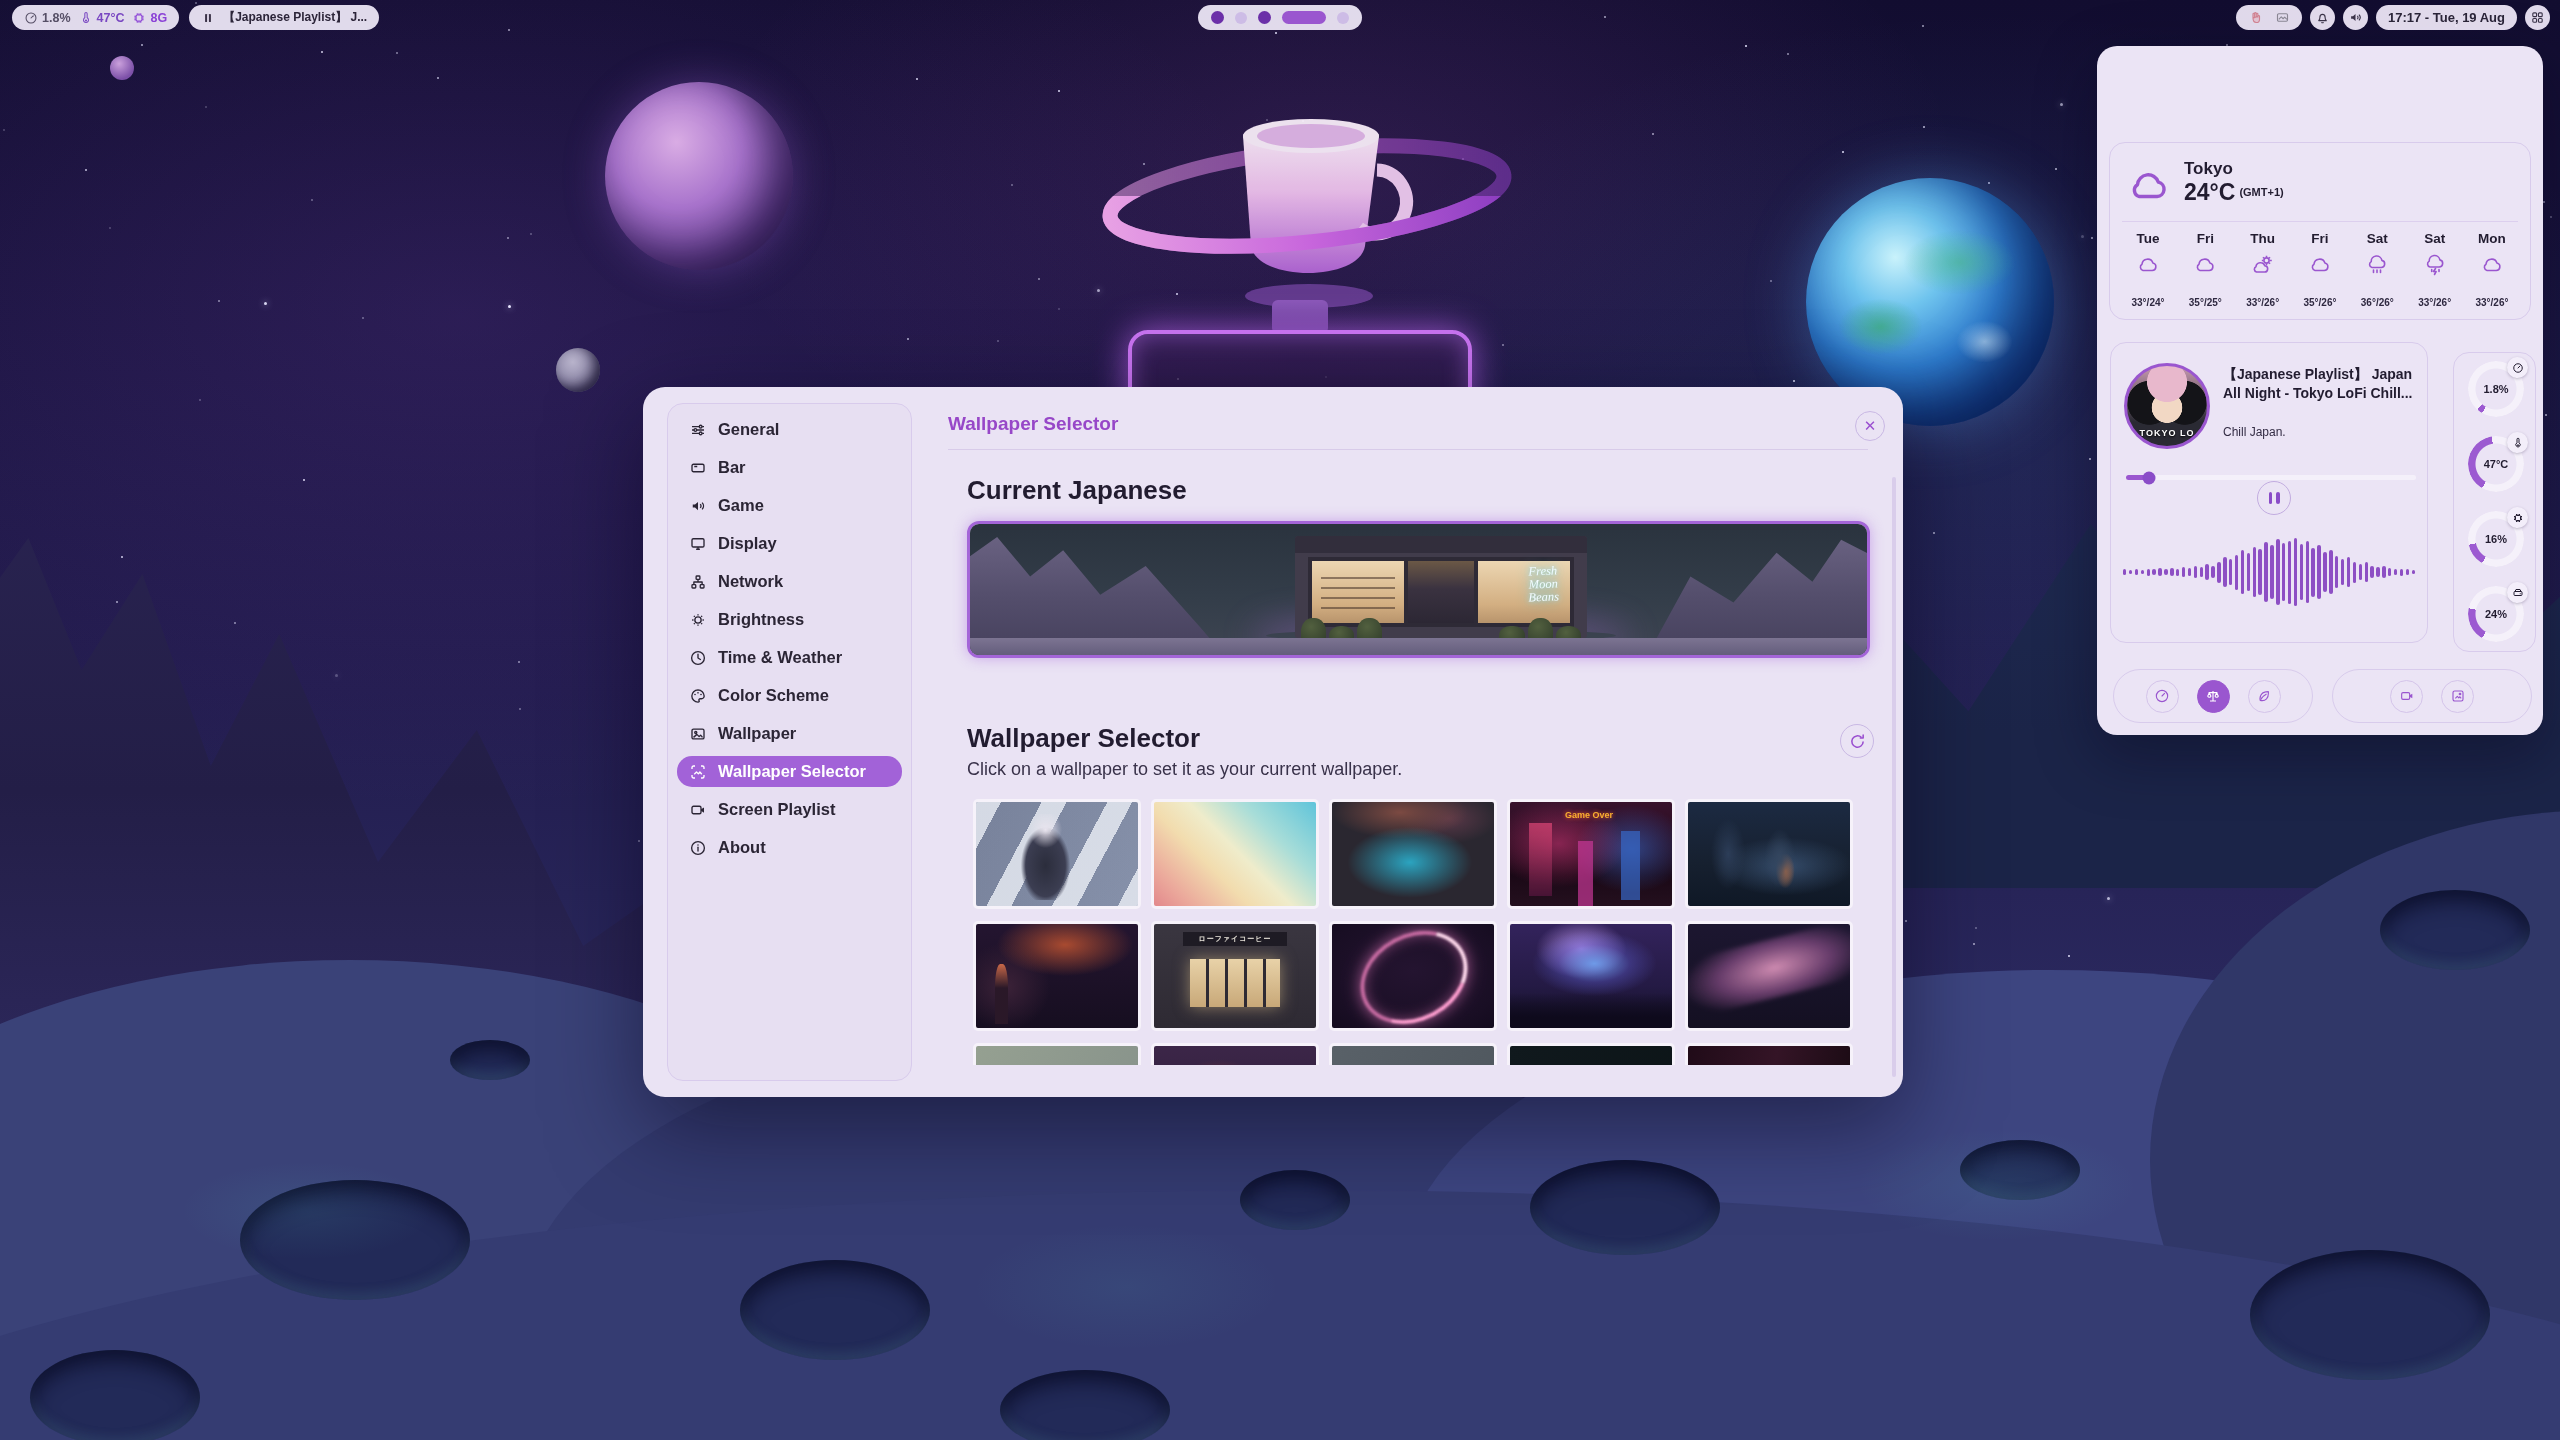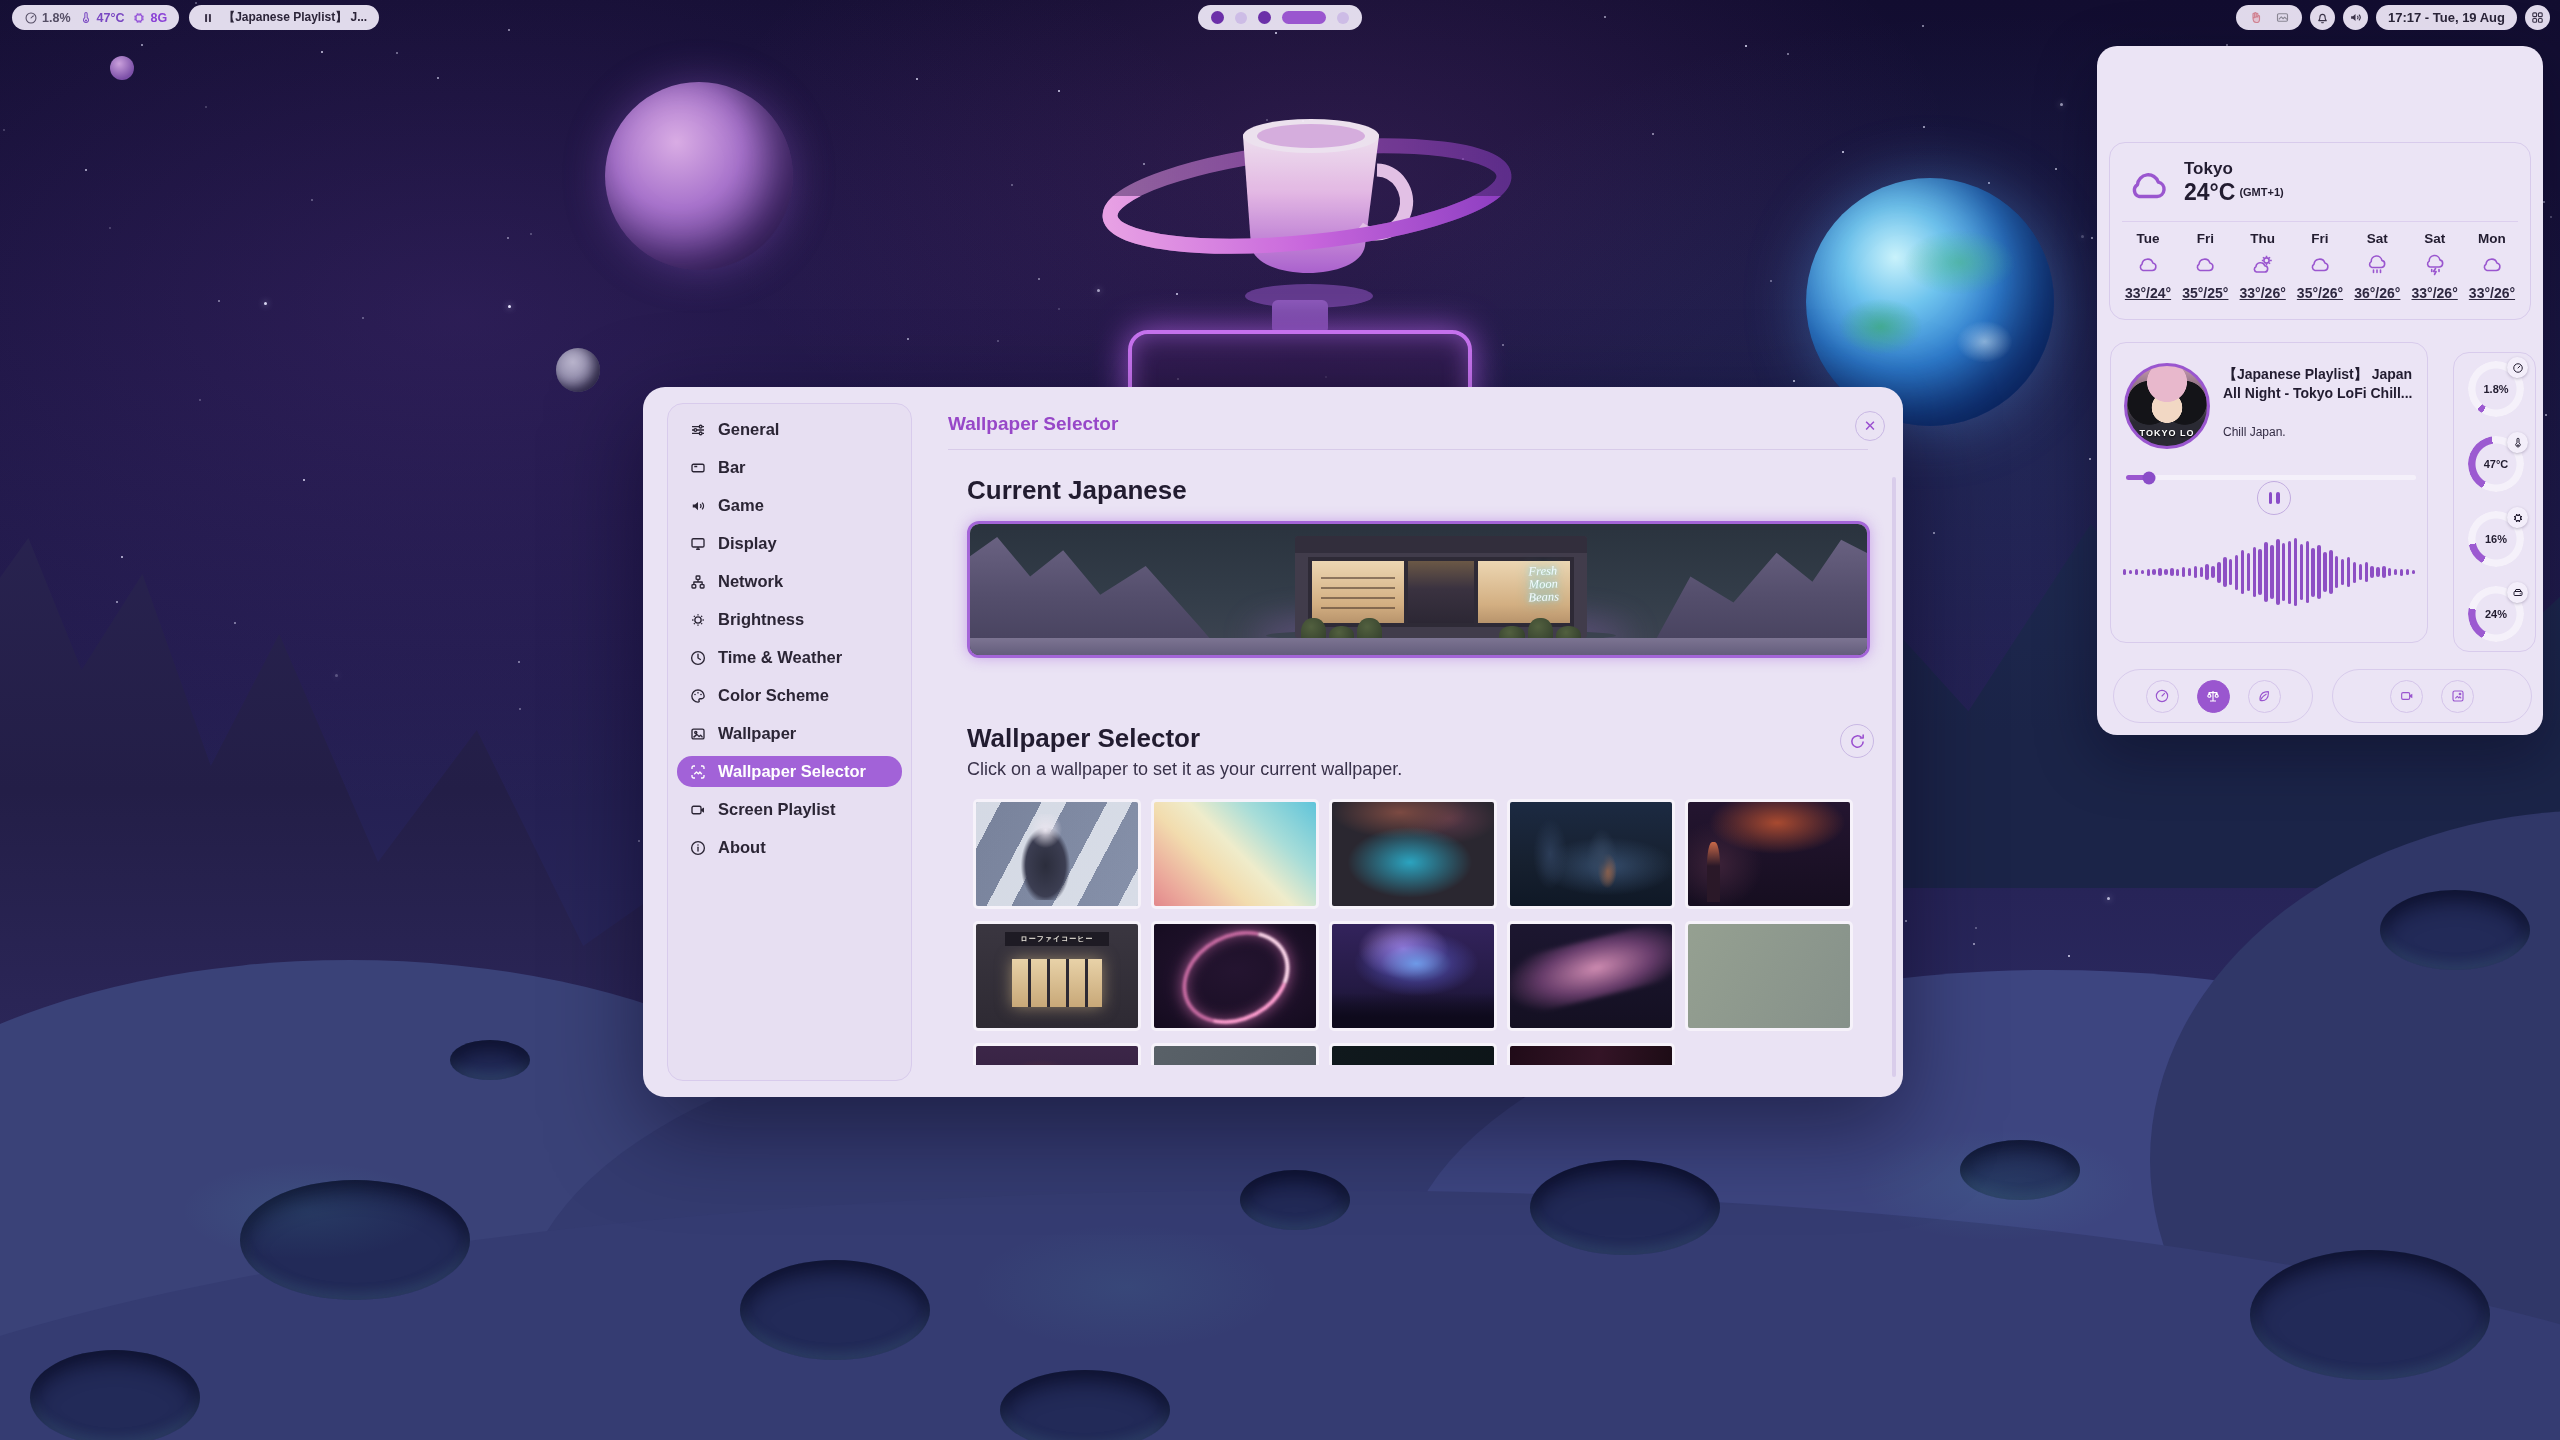--- a/index.html
+++ b/index.html
@@ -199,21 +199,21 @@
   #weather-card { left:12px; top:96px; width:422px; height:178px; }
   #w-cloud { position:absolute; left:16px; top:20px; width:46px; height:46px; color:#9a56cf; }
   #w-city { position:absolute; left:74px; top:16px; font-size:17px; font-weight:700; color:#221c30; }
   #w-temp { position:absolute; left:74px; top:36px; font-size:23px; font-weight:800; color:#221c30; }
   #w-tz { font-size:11px; font-weight:700; vertical-align:4px; margin-left:4px; }
   #w-divider { position:absolute; left:12px; right:12px; top:78px; border-top:1px solid #dccfee; }
   #days { position:absolute; left:14px; right:14px; top:88px; display:flex; justify-content:space-between; }
   .day { width:48px; text-align:center; }
   .day .dl { font-size:13.5px; font-weight:700; color:#221c30; }
   .day svg { width:24px; height:24px; margin-top:7px; color:#9a56cf; }
-  .day .dt { font-size:14px; font-weight:700; color:#2e2840; margin-top:4px;text-decoration:underline; }
+  .day .dt { font-size:10px; font-weight:700; color:#2e2840; margin-top:16px; }
 
   #media-card { left:13px; top:296px; width:318px; height:301px; }
   #album { position:absolute; left:13px; top:20px; width:86px; height:86px; border-radius:50%;
       border:3px solid #9a56cf; overflow:hidden;
       background:radial-gradient(circle at 50% 20%, #e8b8cc 0%, #e8b8cc 26%, transparent 27%),
                  radial-gradient(circle at 50% 52%, #f2d8c4 0%, #f2d8c4 26%, transparent 27%),
                  radial-gradient(circle at 28% 46%, #141418 0%, #141418 30%, transparent 31%),
                  radial-gradient(circle at 72% 46%, #141418 0%, #141418 30%, transparent 31%),
                  linear-gradient(180deg,#c89ab0 0%,#2a2a33 70%); }
   #album .art-tx { position:absolute; left:0; right:0; bottom:10%; text-align:center; color:#fff;
@@ -724,20 +724,23 @@
     <svg viewBox="0 0 24 24" fill="none" stroke="currentColor" stroke-width="2.2">
       <path d="M20 12a8 8 0 1 1-2.4-5.7"></path>
         <path d="M20 3v4h-4" stroke-linecap="round" stroke-linejoin="round"></path>
     </svg>
   </div>
   <div id="grid-viewport">
     <div id="thumb-grid">
         <div class="thumb t-anime"></div>
         <div class="thumb t-pastel"></div>
         <div class="thumb t-blur"></div>
+        <div class="thumb t-arcade">
+          <span class="ttx">Game Over</span>
+        </div>
         <div class="thumb t-snowtown"></div>
         <div class="thumb t-redwood"></div>
         <div class="thumb t-lofi">
           <span class="ttx">ローファイコーヒー</span>
         </div>
         <div class="thumb t-hole"></div>
         <div class="thumb t-nebula"></div>
         <div class="thumb t-mesh"></div>
         <div class="thumb t-sage"></div>
         <div class="thumb t-fallhill"></div>

